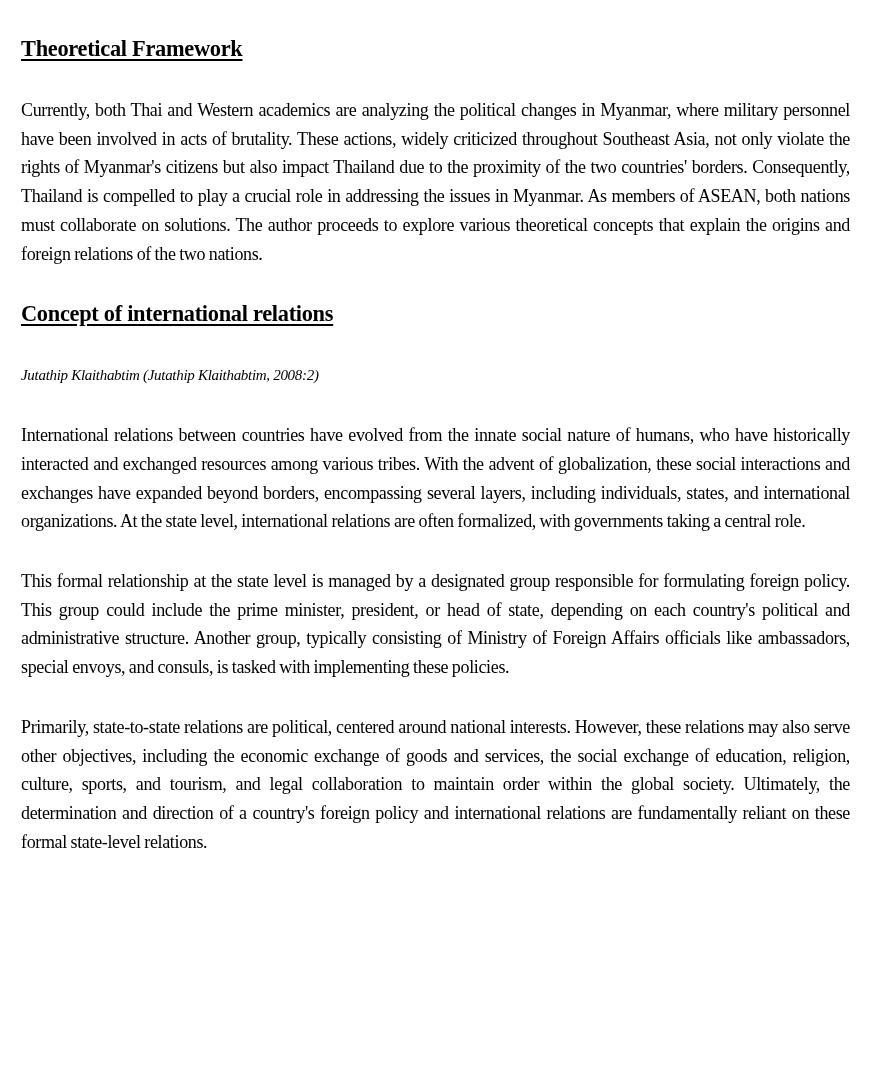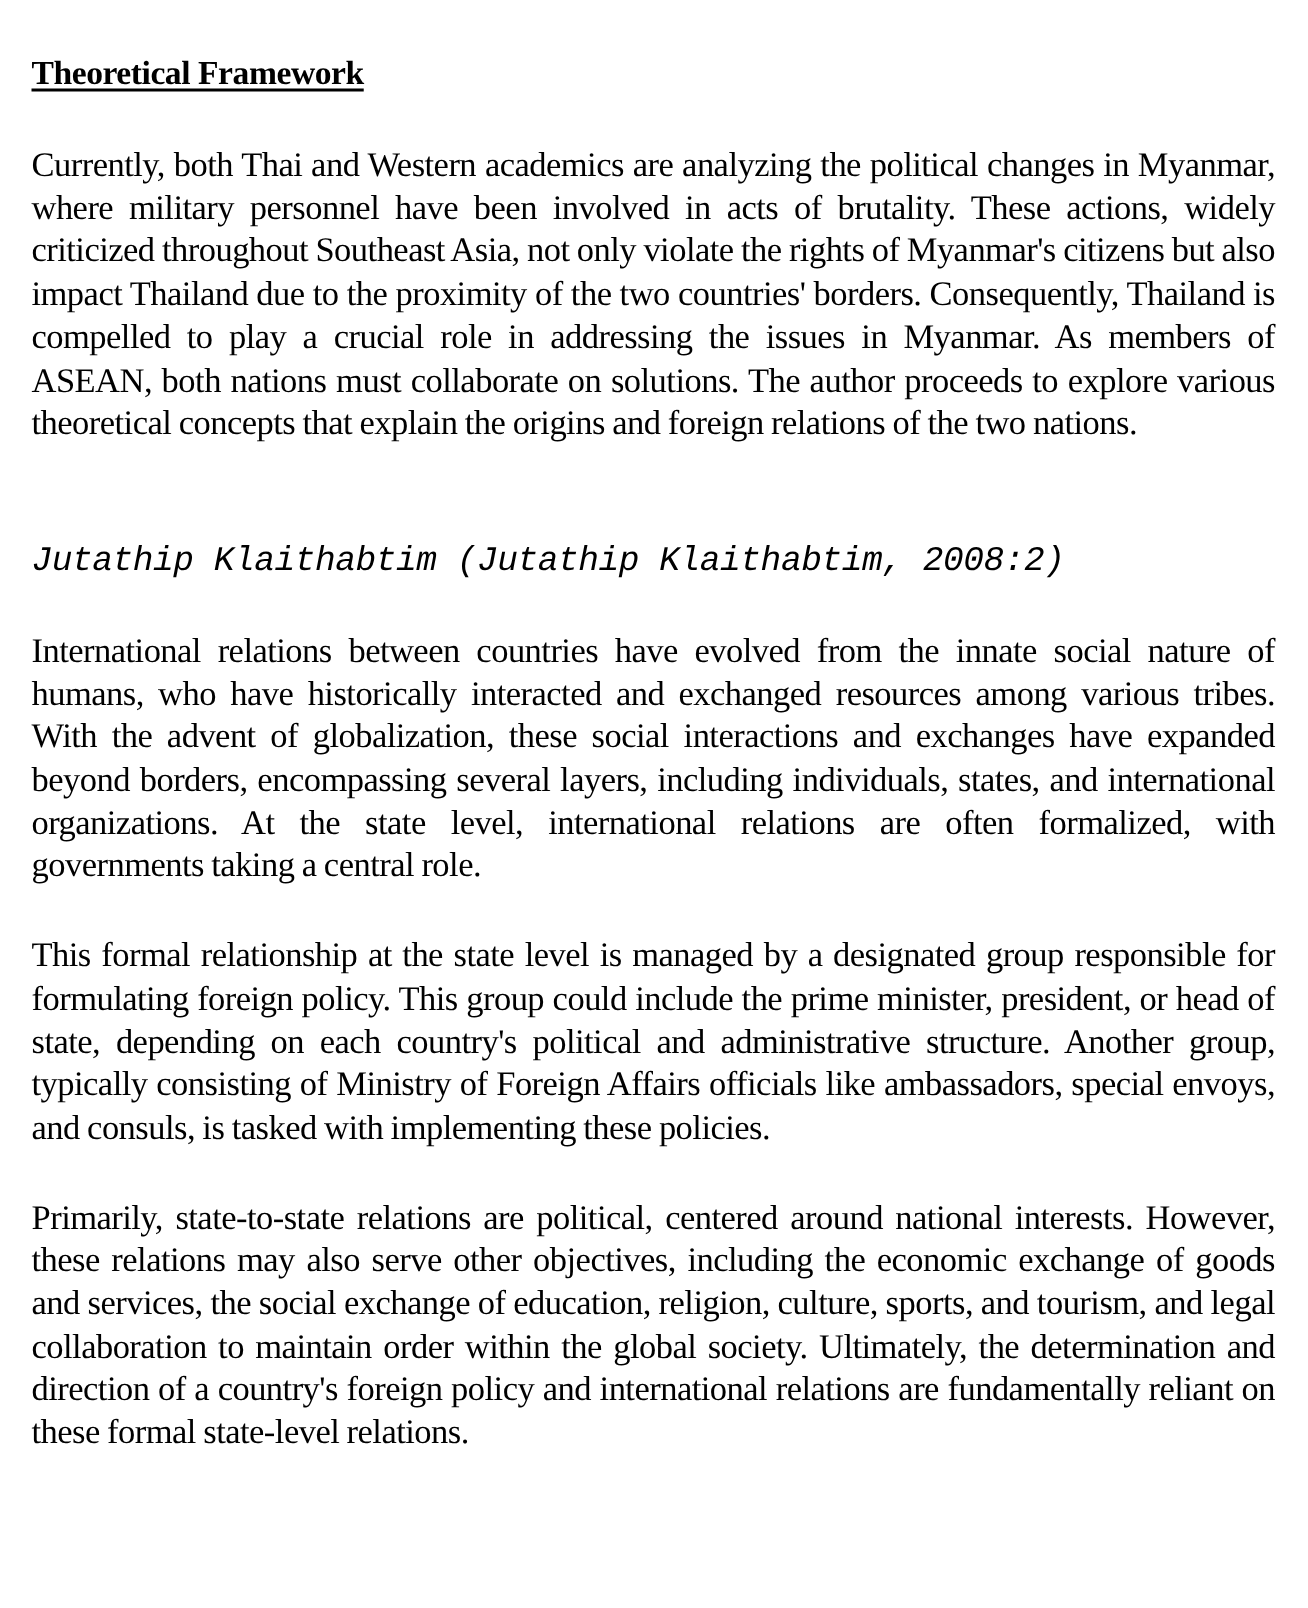--- a/index.html
+++ b/index.html
@@ -25,49 +25,49 @@
       font-weight: bold;
       text-decoration: underline;
       text-decoration-thickness: 2px;
       text-underline-offset: 3px;
       font-size: 22.4px;
       line-height: 30px;
       margin: 0;
       letter-spacing: -0.3px;
     }
     .para {
-      font-size: 23px;
+      font-size: 18px;
       line-height: 28.7px;
       text-align: justify;
       margin: 0;
       letter-spacing: -0.35px;
       word-spacing: -0.5px;
     }
     .citation {
       font-style: italic;
-      font-size: 23px;
+      font-size: 15px;
       line-height: 30px;
       margin: 0;
       letter-spacing: -0.3px;
-      font-family: Liberation Mono, monospace;
     }
     .gap-h1 { height: 32px; }
     .gap-p { height: 31px; }
   </style>
 </head>
 <body>
 
 <div class="page">
 
   <h2 class="heading">Theoretical Framework</h2>
   <div class="gap-h1"></div>
   <p class="para">Currently, both Thai and Western academics are analyzing the political changes in Myanmar, where military personnel have been involved in acts of brutality. These actions, widely criticized throughout Southeast Asia, not only violate the rights of Myanmar's citizens but also impact Thailand due to the proximity of the two countries' borders. Consequently, Thailand is compelled to play a crucial role in addressing the issues in Myanmar. As members of ASEAN, both nations must collaborate on solutions. The author proceeds to explore various theoretical concepts that explain the origins and foreign relations of the two nations.</p>
 
   <div class="gap-p"></div>
 
+  <h2 class="heading">Concept of international relations</h2>
   <div class="gap-p"></div>
   <p class="citation">Jutathip Klaithabtim (Jutathip Klaithabtim, 2008:2)</p>
   <div class="gap-p"></div>
   <p class="para">International relations between countries have evolved from the innate social nature of humans, who have historically interacted and exchanged resources among various tribes. With the advent of globalization, these social interactions and exchanges have expanded beyond borders, encompassing several layers, including individuals, states, and international organizations. At the state level, international relations are often formalized, with governments taking a central role.</p>
   <div class="gap-p"></div>
   <p class="para">This formal relationship at the state level is managed by a designated group responsible for formulating foreign policy. This group could include the prime minister, president, or head of state, depending on each country's political and administrative structure. Another group, typically consisting of Ministry of Foreign Affairs officials like ambassadors, special envoys, and consuls, is tasked with implementing these policies.</p>
   <div class="gap-p"></div>
   <p class="para">Primarily, state-to-state relations are political, centered around national interests. However, these relations may also serve other objectives, including the economic exchange of goods and services, the social exchange of education, religion, culture, sports, and tourism, and legal collaboration to maintain order within the global society. Ultimately, the determination and direction of a country's foreign policy and international relations are fundamentally reliant on these formal state-level relations.</p>
 
 </div>

